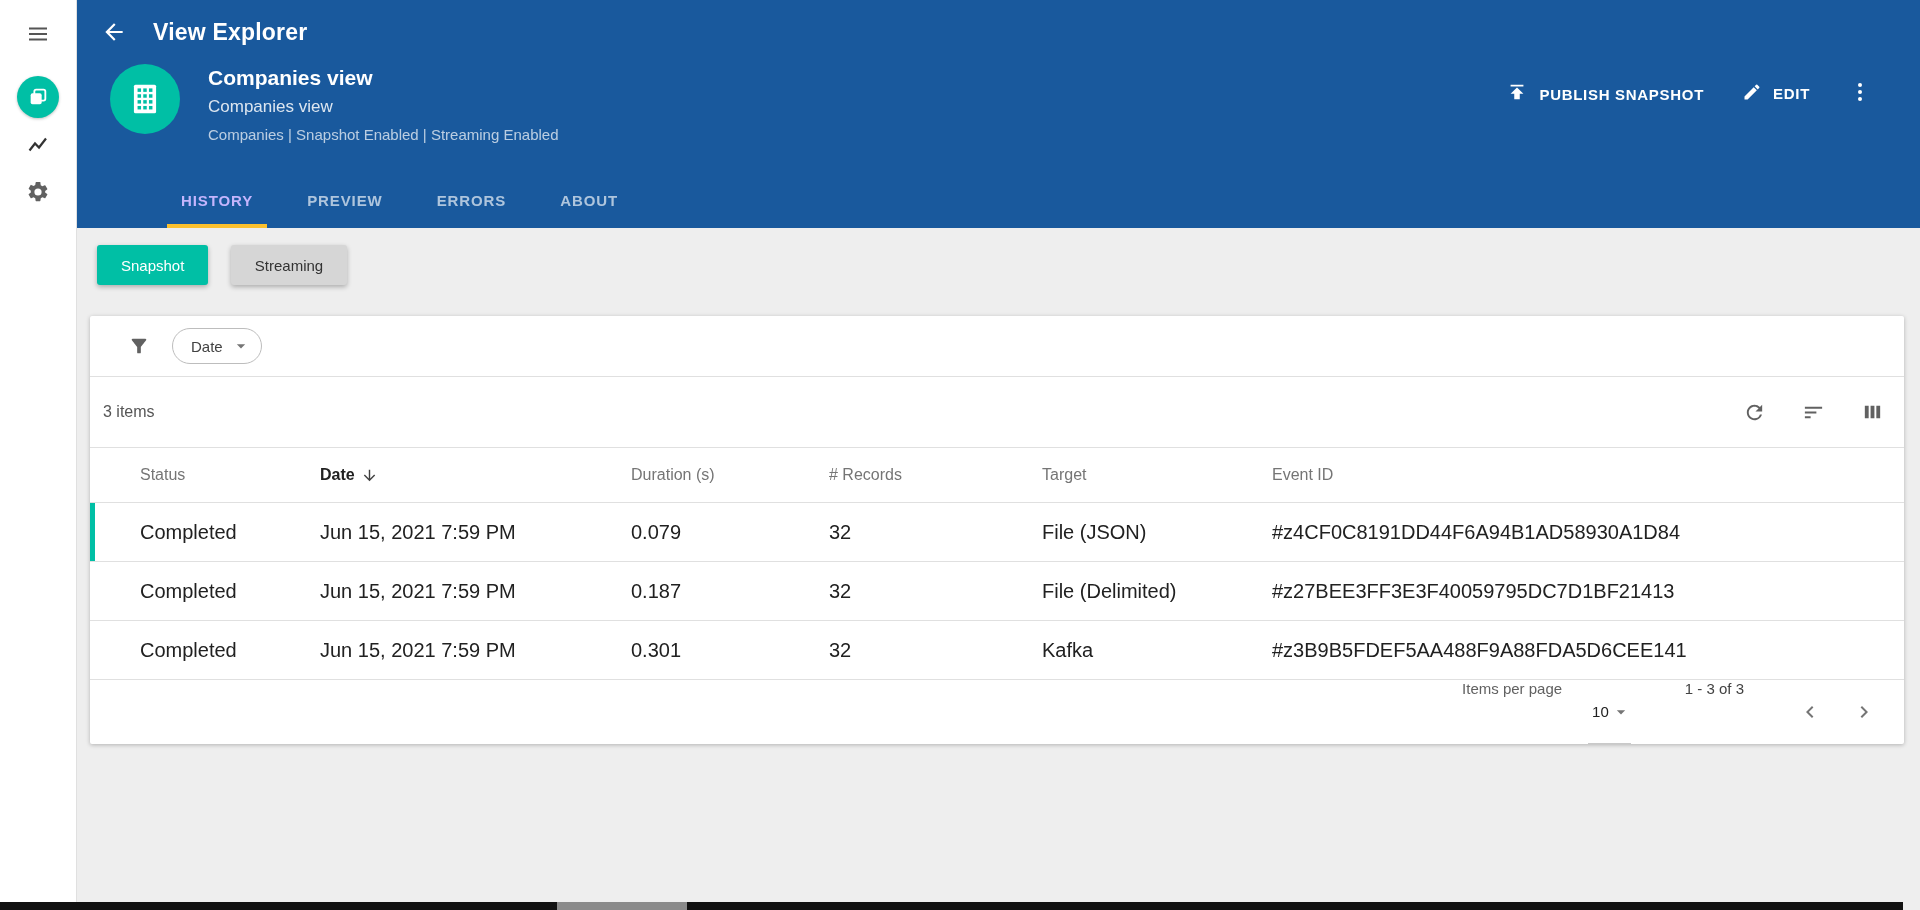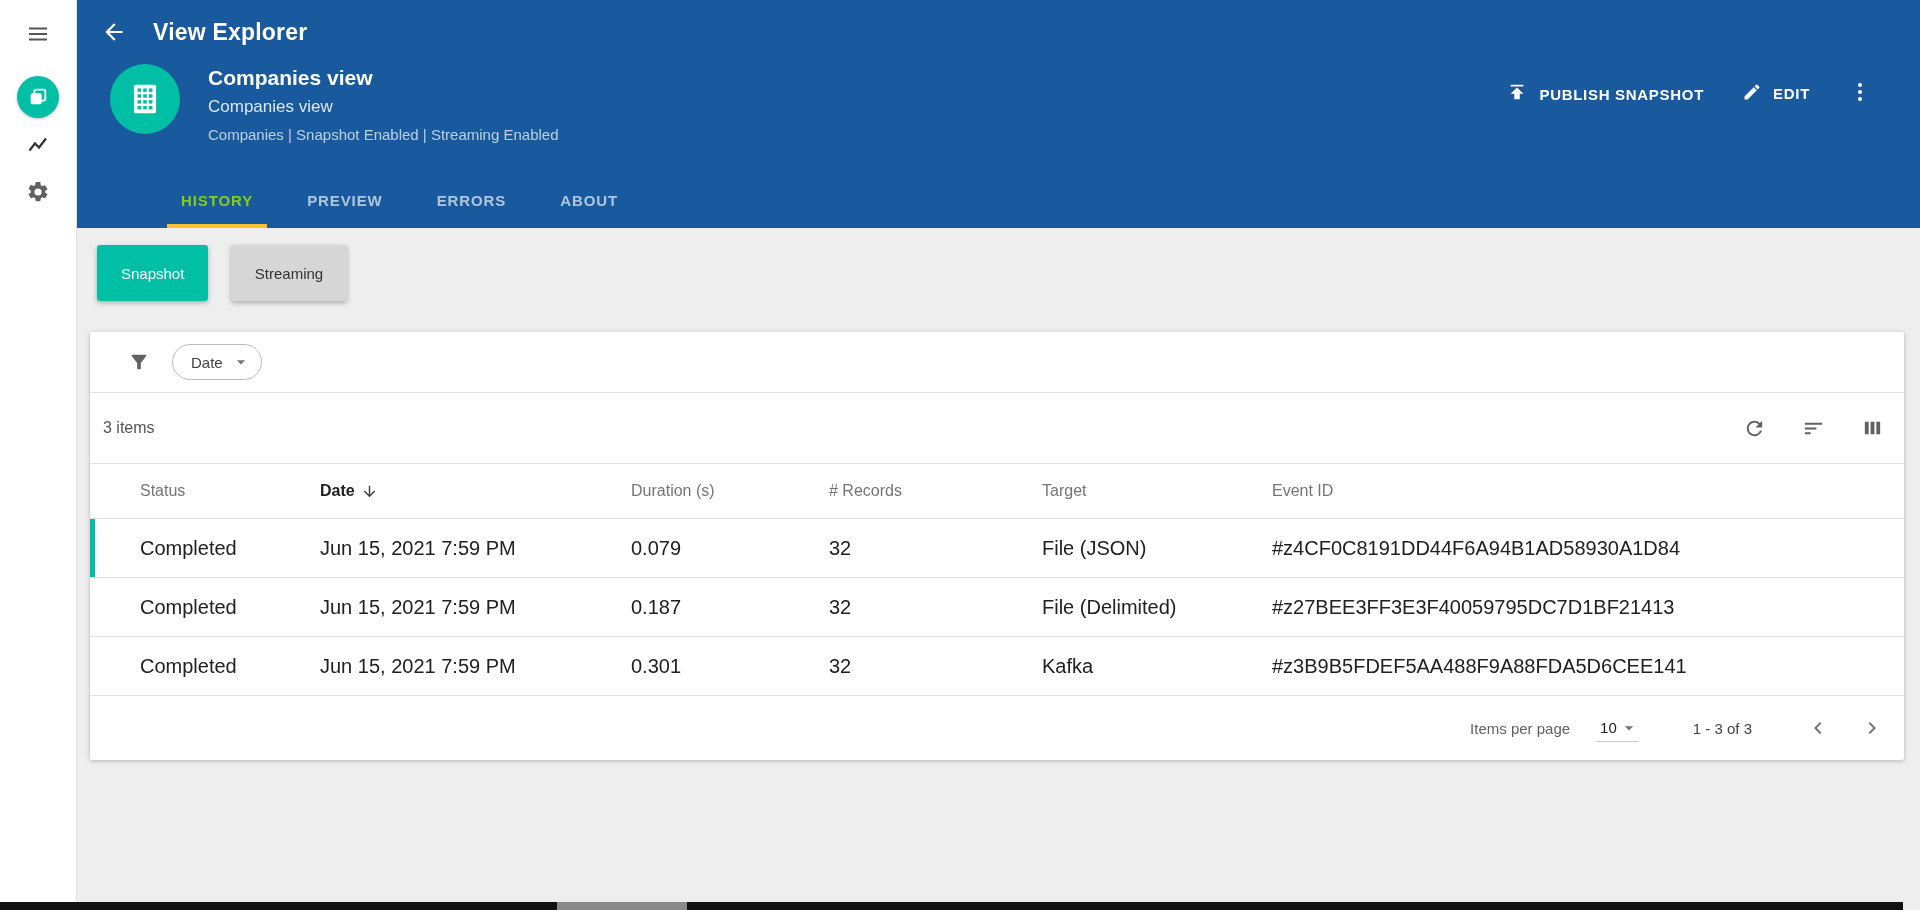--- a/index.html
+++ b/index.html
@@ -39,28 +39,28 @@
 
   .actions { display:flex; align-items:center; gap:38px; margin-top:16px; }
   .action-btn { display:flex; align-items:flex-end; gap:11px; background:none; border:none;
                 cursor:pointer; color:#fff; font-size:15px; font-weight:700;
                 letter-spacing:.7px; font-family:inherit; }
 
   .tabs { display:flex; align-items:stretch; height:56px; padding-left:90px; gap:26px; }
   .tab { display:flex; align-items:center; padding:0 14px; position:relative;
          font-size:15px; font-weight:700; letter-spacing:.9px;
          color:rgba(255,255,255,.65); cursor:pointer; }
-  .tab.active { color:#84cc16; }
+  .tab.active { color:#c4b5fd; }
   .tab.active::after { content:""; position:absolute; left:0; right:0; bottom:0;
                        height:4px; background:#fbc02d; }
 
   
   .content { flex:1; background:#eeeeee; padding:17px 16px 0 13px; overflow:hidden; }
   .toggles { margin-left:7px; }
-  .toggle { height:56px; padding:0 24px; border:none; border-radius:3px; cursor:pointer;
+  .toggle { height:40px; padding:0 24px; border:none; border-radius:3px; cursor:pointer;
             font-size:15px; font-family:inherit; margin-right:18px;
             box-shadow:0 2px 5px rgba(0,0,0,.28); }
   .toggle.active { background:#00bfa5; color:#ffffff; }
   .toggle.inactive { background:#d6d6d6; color:#333333; }
 
   .card { margin-top:31px; background:#ffffff; border-radius:2px;
           box-shadow:0 1px 4px rgba(0,0,0,.25); }
 
   .filter-bar { height:61px; display:flex; align-items:center; gap:22px;
                 padding-left:38px; border-bottom:1px solid #e0e0e0; }
@@ -77,22 +77,22 @@
 
   .trow { display:grid; grid-template-columns:180px 311px 198px 213px 230px 1fr;
           align-items:center; padding-left:50px; padding-right:20px;
           border-bottom:1px solid #e0e0e0; position:relative; }
   .thead { height:55px; font-size:16px; color:#757575; }
   .thead .col-date { color:#212121; font-weight:700; display:flex; align-items:center; gap:6px; }
   .tdata { height:59px; font-size:20px; color:#212121; }
   .tdata.first::before { content:""; position:absolute; left:0; top:0; bottom:0;
                          width:5px; background:#00bfa5; }
 
-  .pagination { height:64px; display:flex; align-items:center; justify-content:flex-end;
-                padding-right:20px; font-size:15px; color:#424242; }
+  .pagination { height:64px; display:flex; justify-content:flex-end;
+                padding-right:28px; font-size:15px; color:#424242; }
   .pp-label { color:#616161; margin-right:26px; }
   .pp-select { display:flex; align-items:center; gap:2px; background:none; border:none;
                border-bottom:1px solid #c9c9c9; cursor:pointer; font-size:15px;
                color:#212121; font-family:inherit; padding:3px 0 3px 4px; margin-right:54px; }
   .pp-range { margin-right:54px; }
   .pg-btn { background:none; border:none; cursor:pointer; display:flex;
             align-items:center; justify-content:center; }
   .pg-btn.prev { margin-right:30px; }
 
   

